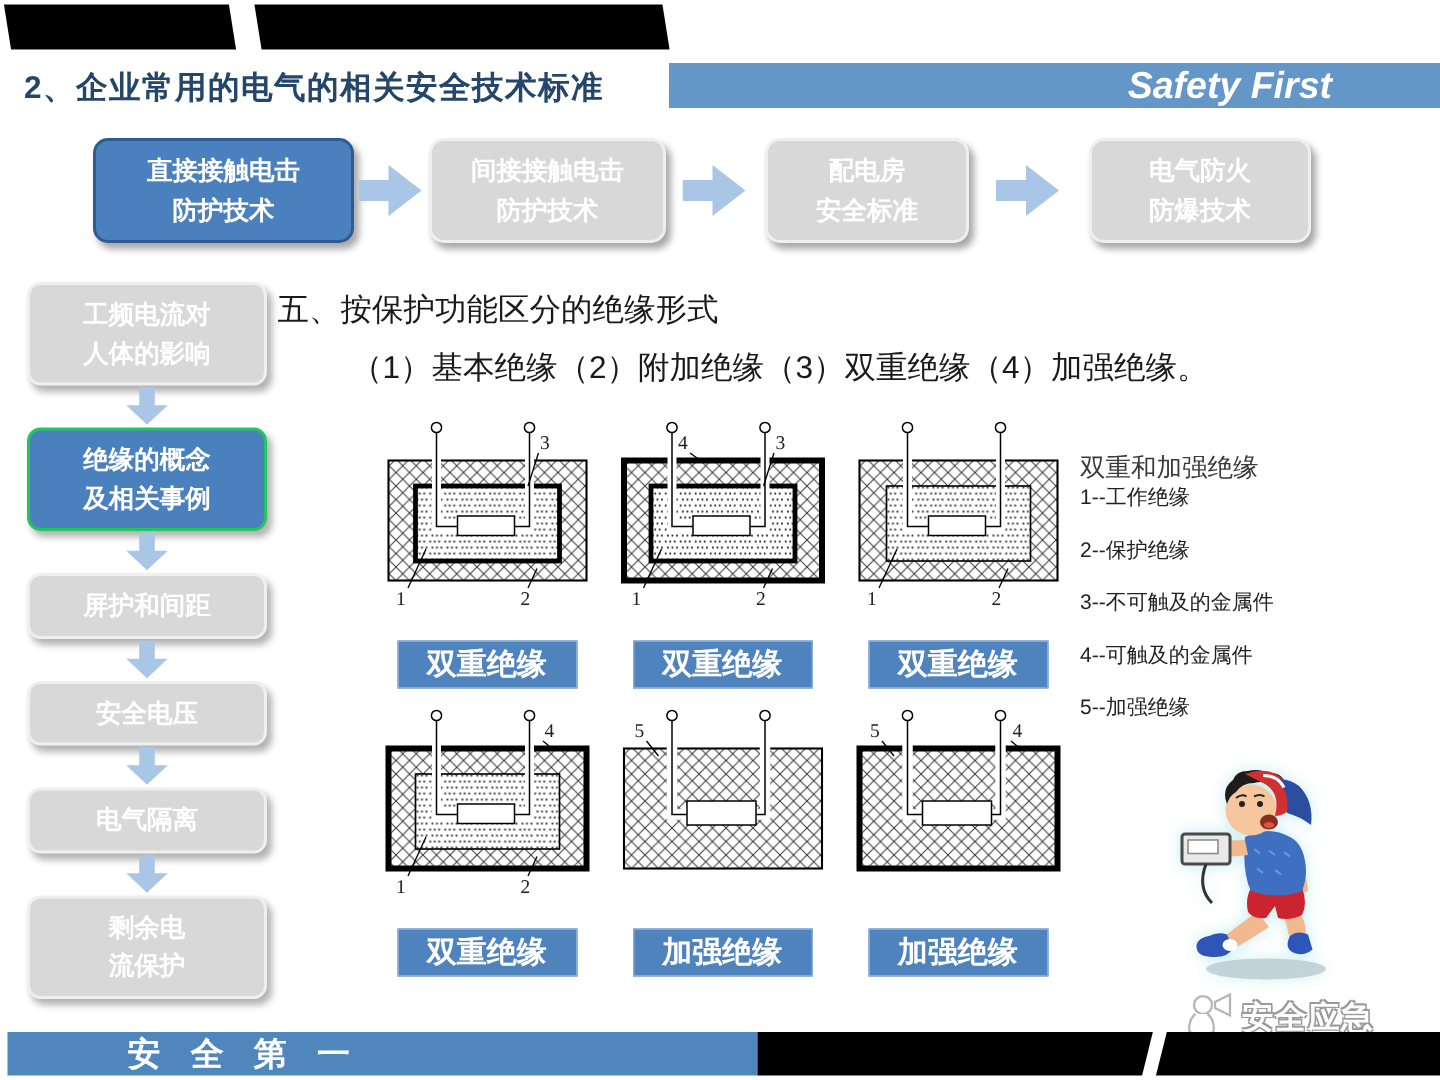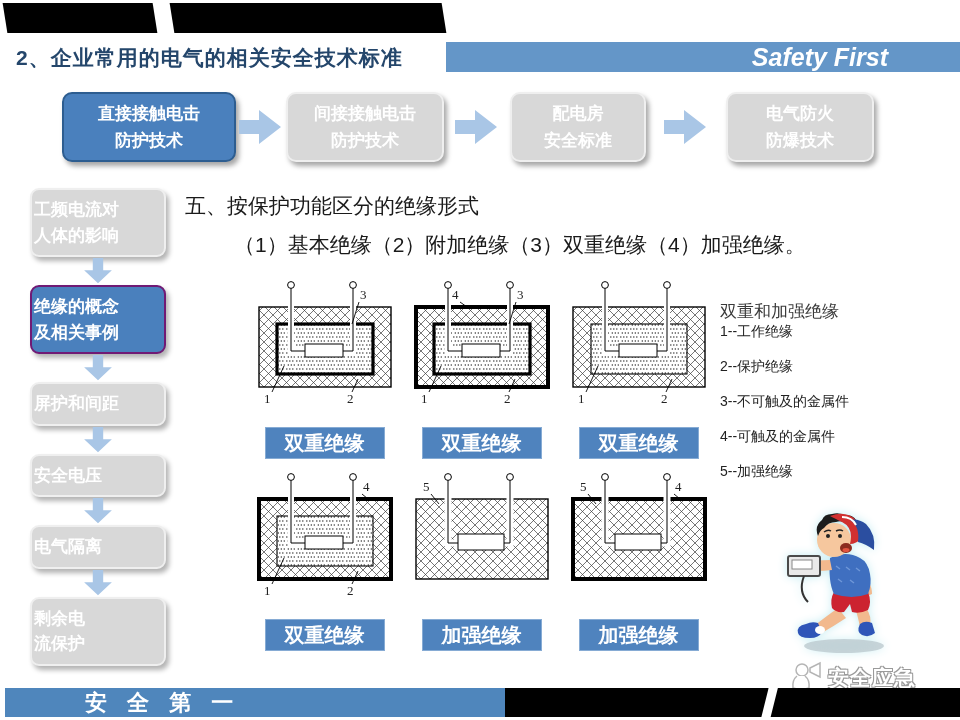--- a/index.html
+++ b/index.html
@@ -19,24 +19,24 @@
   .flow{position:absolute;left:62px;top:92px;display:flex;align-items:center;}
   .fbox{height:70px;border-radius:10px;color:#fff;text-align:center;display:flex;flex-direction:column;
         justify-content:space-around;padding:6px 6px;box-sizing:border-box;
         box-shadow:3px 4px 5px rgba(0,0,0,.35);font-weight:bold;font-size:17px;}
   .fbox.active{background:#4a80bd;border:2px solid #2d5d90;}
   .fbox.idle{background:#d8d8d8;border:2px solid #efefef;}
   .farrow{width:50px;display:flex;justify-content:center;align-items:center;}
 
   
   .sidebar{position:absolute;left:30px;top:188px;width:136px;display:flex;flex-direction:column;align-items:center;}
-  .sbox{width:136px;box-sizing:border-box;border-radius:9px;color:#fff;font-weight:bold;
+  .sbox{width:160px;box-sizing:border-box;border-radius:9px;text-align:center;color:#fff;font-weight:bold;
         font-size:17px;line-height:1.5;padding:7px 2px;box-shadow:3px 4px 5px rgba(0,0,0,.3);}
   .sbox.idle{background:#d8d8d8;border:2px solid #efefef;}
-  .sbox.active{background:#4a80bd;border:2px solid #701a75;}
+  .sbox.active{background:#4a80bd;border:2px solid #22c55e;}
   .sarrow{height:28px;display:flex;align-items:center;justify-content:center;}
 
   
   .heading{position:absolute;left:185px;top:192px;font-size:21px;color:#1a1a1a;}
   .subheading{position:absolute;left:234px;top:231px;font-size:21px;color:#1a1a1a;}
 
   
   .dgrid{position:absolute;left:246px;top:279px;display:grid;grid-template-columns:repeat(3,157px);
          grid-auto-rows:192px;}
   .dcell{display:flex;flex-direction:column;align-items:center;}

